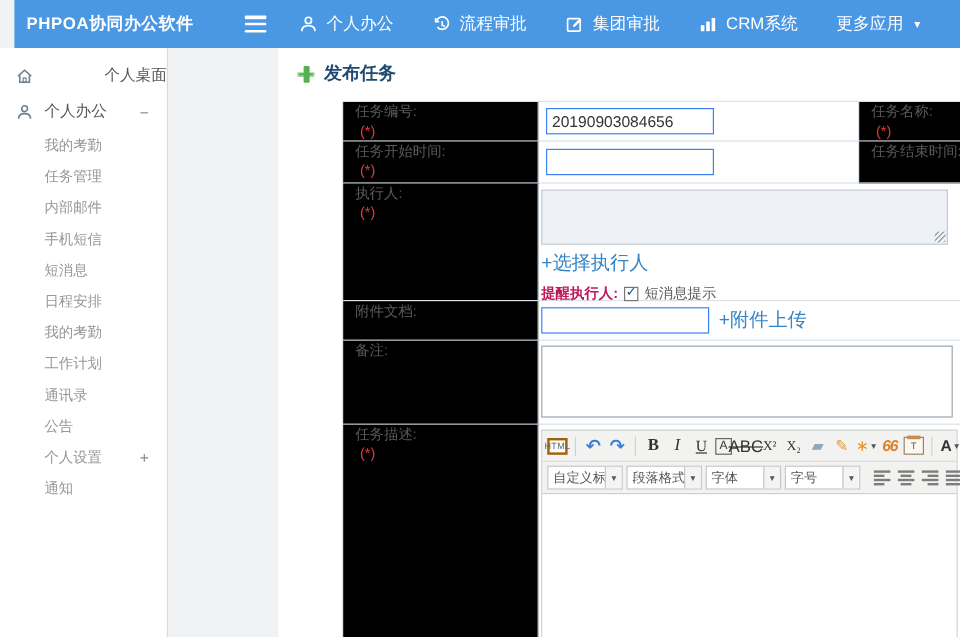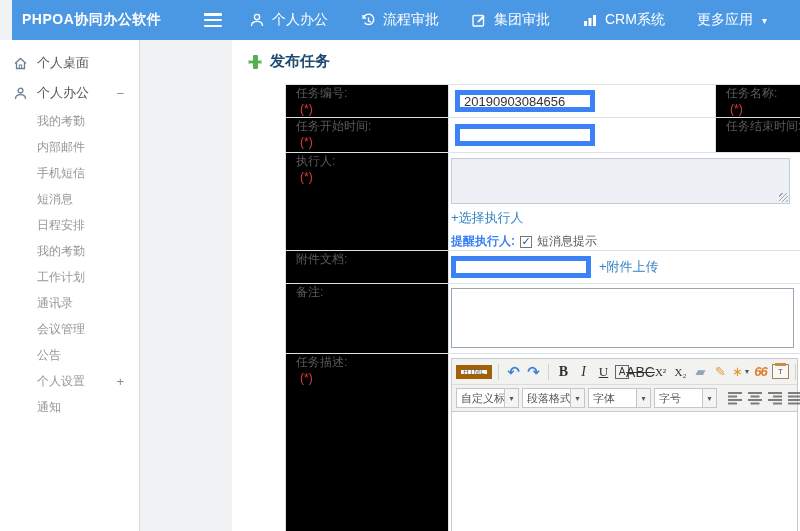--- a/index.html
+++ b/index.html
@@ -20,21 +20,21 @@
 
   
   .sidebar { position:absolute; left:0; top:40px; width:140px; bottom:0; background:#fff;
              border-right:1px solid #d9dcdf; overflow:hidden; z-index:2; }
   .side-list { list-style:none; padding-top:8px; }
   .side-item { height:26px; display:flex; align-items:center; padding-left:13px;
                font-size:13px; color:#555; cursor:pointer; }
   .side-item .s-icon { width:15px; height:15px; margin-right:9px; display:flex; align-items:center; color:#6f7f8d; }
   .side-item.sub { padding-left:37px; font-size:12px; color:#979797; }
   .side-item .toggle { margin-left:auto; margin-right:15px; color:#8a8a8a; font-size:13px; }
-  .side-item.lead { height:30px; }
+  .side-item.lead { height:30px;justify-content:space-between; }
 
   
   .content { position:absolute; left:232px; top:40px; right:0; bottom:0; background:#fff; overflow:hidden; z-index:1; }
   .page-title { position:absolute; left:16px; top:12px; display:flex; align-items:center; gap:8px; }
   .plus-icon { position:relative; width:14px; height:14px; display:inline-block; }
   .plus-icon::before { content:""; position:absolute; left:0; top:5px; width:14px; height:4.5px;
                        background:#55b054; border-radius:1px; box-shadow:0 0 0 1px #bfe3b0 inset; }
   .plus-icon::after  { content:""; position:absolute; left:5px; top:0; width:4.5px; height:14px;
                        background:#55b054; border-radius:1px; }
   .page-title h2 { font-size:15px; font-weight:bold; color:#1e4a71; }
@@ -43,48 +43,48 @@
   .form-grid { position:absolute; left:53px; top:44px; width:660px;
                display:grid; grid-template-columns:163px 267px 230px;
                grid-template-rows:33px 35px 98px 33px 70px 292px;
                border-top:1px solid #dbe2e8; border-left:1px solid #dbe2e8;
                font-size:12px; color:#5a5a5a; }
   .cell { border-right:1px solid #dbe2e8; border-bottom:1px solid #dbe2e8; }
   .lbl { background:#000000; display:flex; align-items:flex-start; padding-left:10px; white-space:nowrap;flex-direction:column; }
   .req { color:#e23b3b; margin-left:4px; }
   .inp { display:flex; align-items:center; padding-left:6px; }
   .span2 { grid-column:2 / 4; }
-  .txt-input { width:140px; height:22px; border:5px solid #3b82f6; background:#fff;
+  .txt-input { width:140px; height:22px; border:1px solid #3b82f6; background:#fff;
                font-size:13px; padding:0 4px; color:#333; font-family:"Liberation Sans",sans-serif; }
-  .link { color:#3585c6; font-size:13px; text-decoration:none; cursor:pointer; }
+  .link { color:#3585c6; font-size:16px; text-decoration:none; cursor:pointer; }
 
   .exec-cell { padding:5px 0 0 2px; }
   .exec-area { position:relative; width:339px; height:46px; background:#edf1f6; border:1px solid #c3ccd6; }
   .exec-area .grip { position:absolute; right:1px; bottom:1px; width:9px; height:9px;
                      background:repeating-linear-gradient(135deg,transparent 0 2px,#9aa8b4 2px 3px); }
   .exec-links { margin-top:5px; }
   .remind-line { margin-top:6px; display:flex; align-items:center; gap:5px; }
-  .remind-lbl { font-weight:bold; color:#3b82f6;text-align:right; }
+  .remind-lbl { font-weight:bold; color:#be185d;text-align:right; }
   .chk { width:12px; height:12px; border:1px solid #777; background:#fff; display:inline-flex;
          align-items:center; justify-content:center; font-size:11px; color:#1d4f8f; line-height:1; cursor:pointer; }
   .attach-cell { display:flex; align-items:center; gap:8px; padding-left:2px; }
   .remark-cell { padding:4px 0 0 2px; }
   .remark-area { width:343px; height:60px; background:#fff; border:1px solid #9aa7b2; }
 
   
   .editor-cell { padding:4px 0 0 2px; }
   .editor { width:347px; border:1px solid #c9c9c9; background:#fff; }
   .ed-toolbar { background:#f2f2f0; border-bottom:1px solid #dcdcda; padding:2px 4px;
                 display:flex; align-items:center; gap:3px; height:26px; }
   .ed-toolbar.row2 { height:27px; border-bottom:1px solid #c9c9c9; }
   .tb { min-width:17px; height:19px; display:flex; align-items:center; justify-content:center;
         color:#333; cursor:pointer; white-space:nowrap; }
   .tsep { width:1px; height:16px; background:#d2d2d0; margin:0 3px; flex:none; }
-  .tb-html { font-size:7.5px; color:#666; border:5px solid #a16207; background:#fafaf8;
-             padding:0 13px; height:14px; letter-spacing:.3px; }
+  .tb-html { font-size:7.5px; color:#666; border:2px solid #a16207; background:#fafaf8;
+             padding:0 0; height:14px; letter-spacing:.3px; }
   .tb-undo,.tb-redo { color:#3b7fd4; font-size:15px; font-weight:bold; }
   .tb-b { font-family:"Liberation Serif",serif; font-weight:bold; font-size:14px; }
   .tb-i { font-family:"Liberation Serif",serif; font-style:italic; font-size:14px; }
   .tb-u { font-family:"Liberation Serif",serif; font-size:13px; text-decoration:underline; }
   .tb-box-a { border:1px solid #666; font-size:10px; height:14px; min-width:14px; }
   .tb-abc { font-size:14px; text-decoration:line-through; letter-spacing:0; }
   .tb-sup,.tb-sub { font-size:11px; font-family:"Liberation Serif",serif; }
   .tb-eraser { color:#8fa7bc; font-size:13px; }
   .tb-brush { color:#e09a3e; font-size:13px; }
   .tb-wand { color:#e8922a; font-size:13px; }
@@ -180,42 +180,42 @@
             <path d="M2.5 13c0-2.8 2.2-4.3 5-4.3s5 1.5 5 4.3" fill="none" stroke="#6f7f8d" stroke-width="1.3"></path>
           </svg>
         </span>
       <span>个人办公</span>
       <span class="toggle">−</span>
     </li>
     <li class="side-item sub">
         <span>我的考勤</span>
       </li>
     <li class="side-item sub">
+        <span>任务管理</span>
+      </li>
+    <li class="side-item sub">
         <span>内部邮件</span>
       </li>
     <li class="side-item sub">
         <span>手机短信</span>
       </li>
     <li class="side-item sub">
         <span>短消息</span>
       </li>
     <li class="side-item sub">
         <span>日程安排</span>
       </li>
     <li class="side-item sub">
         <span>我的考勤</span>
       </li>
     <li class="side-item sub">
         <span>工作计划</span>
       </li>
     <li class="side-item sub">
         <span>通讯录</span>
-      </li>
-    <li class="side-item sub">
-        <span>会议管理</span>
       </li>
     <li class="side-item sub">
         <span>公告</span>
       </li>
     <li class="side-item sub">
       <span>个人设置</span>
       <span class="toggle">+</span>
     </li>
     <li class="side-item sub">
         <span>通知</span>

